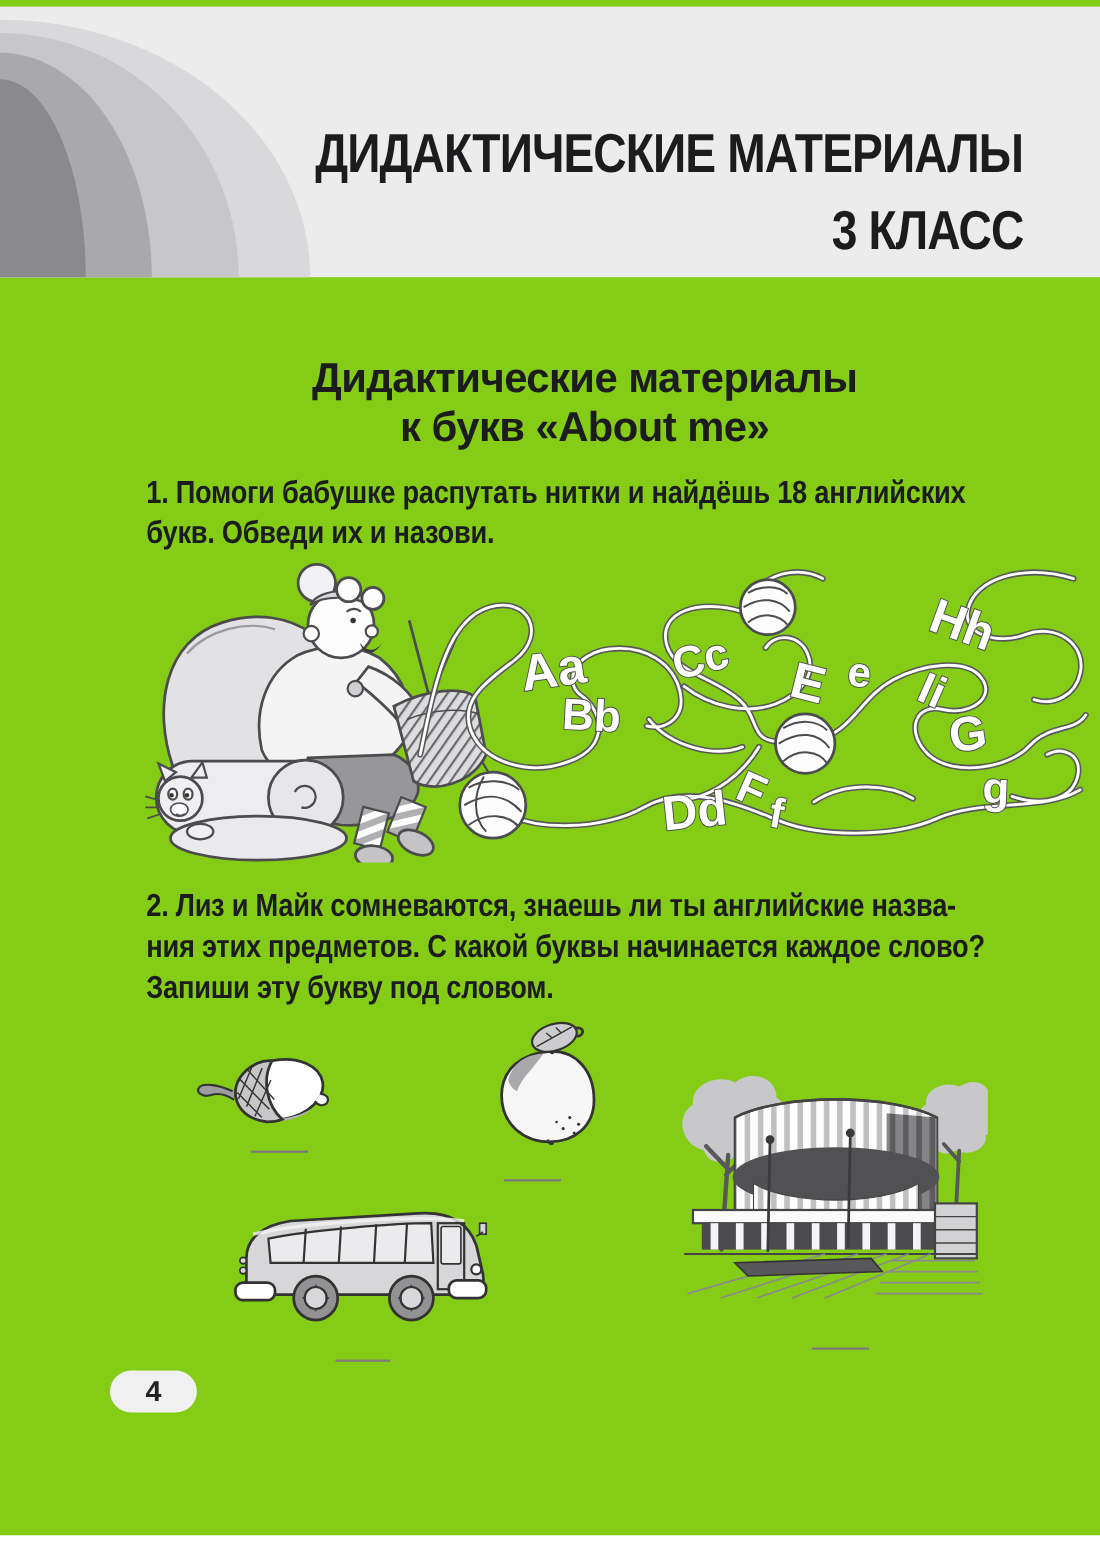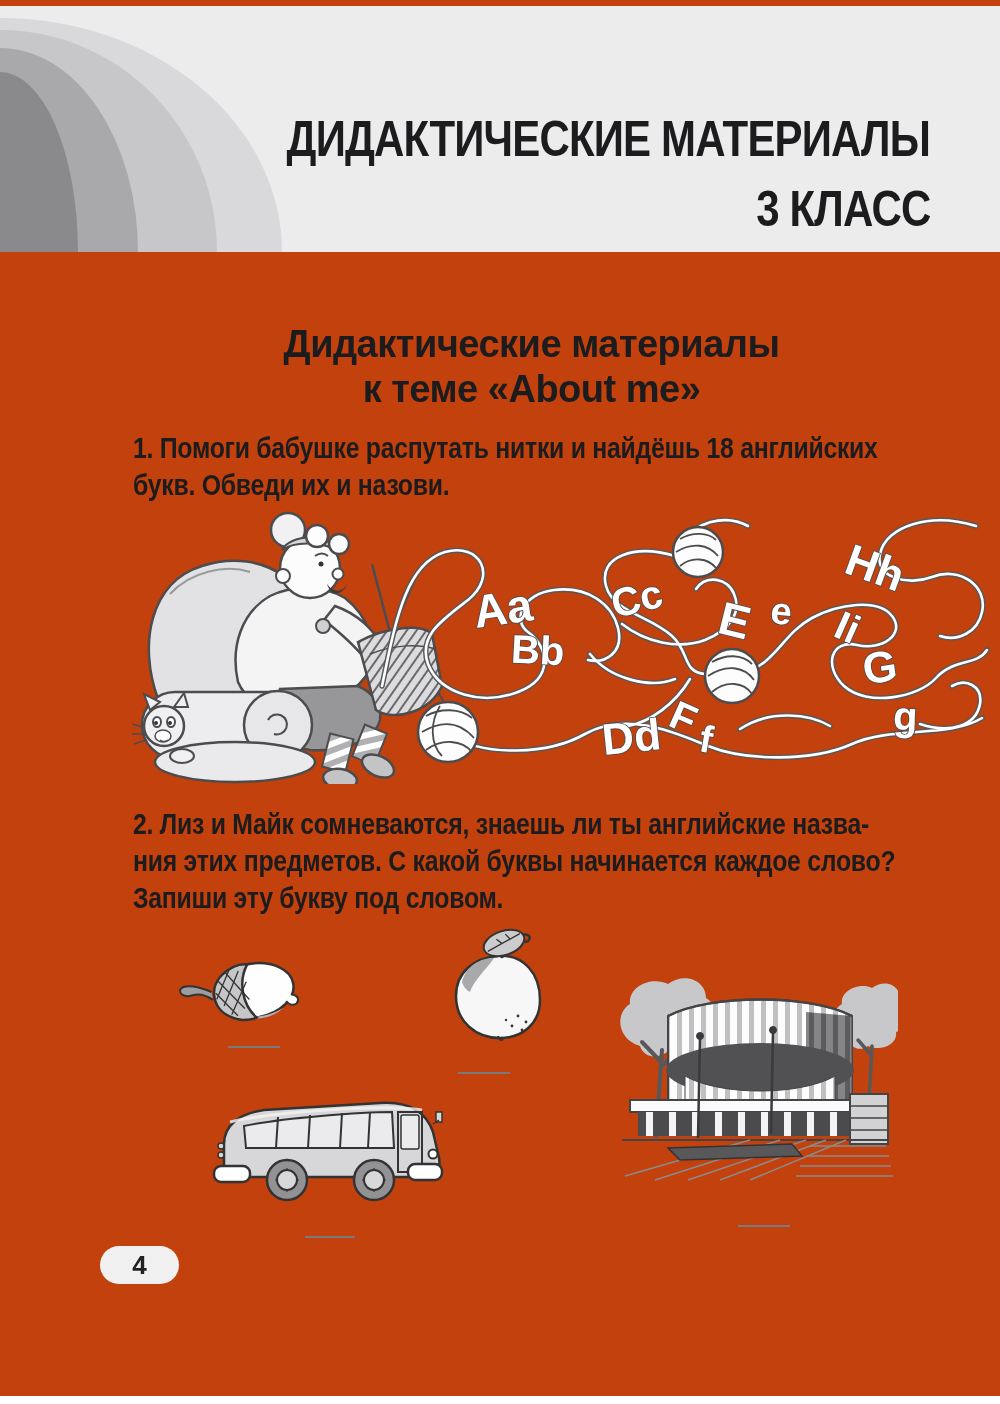--- a/index.html
+++ b/index.html
@@ -1,16 +1,16 @@
 <!DOCTYPE html>
 <html><head>
 <meta charset="utf-8">
 <style>
   html,body{margin:0;padding:0;background:#fff;}
-  #page{position:relative;width:1000px;height:1396px;background:#c2410c;overflow:hidden;
+  #page{position:relative;width:1000px;height:1396px;background:#84cc16;overflow:hidden;
         font-family:"Liberation Sans", sans-serif;color:#1c1c1e;}
 
   
   .header{position:absolute;left:0;top:6px;width:1000px;height:246px;background:#ececed;}
   .arc{position:absolute;left:0;bottom:0;border-top-right-radius:100% 100%;}
   .arc1{width:282px;height:234px;background:#d9d9db;}
   .arc2{width:217px;height:222px;background:#c7c7c9;}
   .arc3{width:138px;height:204px;background:#a9a9ac;}
   .arc4{width:78px; height:180px;background:#8a8a8d;}
   .header-text{position:absolute;right:70px;top:0;height:100%;width:100%;}
@@ -53,21 +53,21 @@
     <div class="arc arc3"></div>
     <div class="arc arc4"></div>
     <div class="header-text">
       <div class="ht-line ht1">ДИДАКТИЧЕСКИЕ МАТЕРИАЛЫ</div>
       <div class="ht-line ht2">3 КЛАСС</div>
     </div>
   </div>
 
   <div class="subtitle">
     <div>Дидактические материалы</div>
-    <div>к теме «About me»</div>
+    <div>к букв «About me»</div>
   </div>
 
   <div class="task task1">
     <div>1. Помоги бабушке распутать нитки и найдёшь 18 английских</div>
     <div>букв. Обведи их и назови.</div>
   </div>
 
   <svg class="fig" style="left:130px;top:494px;" width="870" height="290" viewBox="0 0 870 290">
     <defs>
       <pattern id="knit" width="8" height="8" patternUnits="userSpaceOnUse" patternTransform="rotate(35)">

